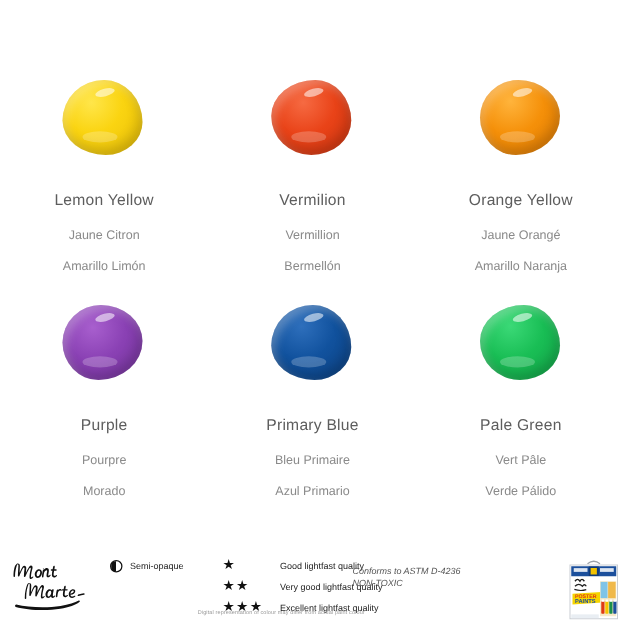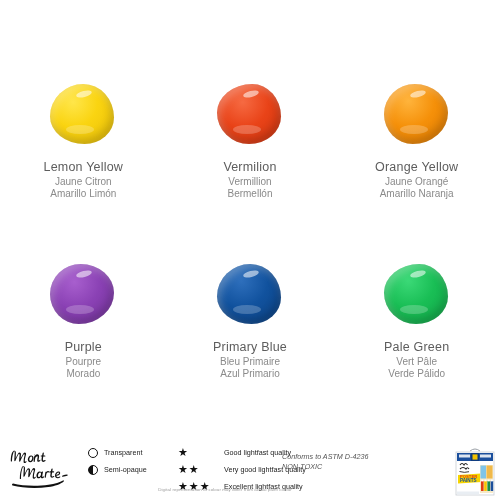--- a/index.html
+++ b/index.html
@@ -31,21 +31,21 @@
     width: 500px;
     height: 360px;
     display: grid;
     grid-template-columns: repeat(3, 1fr);
     grid-template-rows: repeat(2, 1fr);
   }
   .cell {
     display: flex;
     flex-direction: column;
     align-items: center;
-    justify-content: center;
+    justify-content: space-between;
     padding-top: 22px;
     box-sizing: border-box;
   }
   .blob-wrap {
     width: 74px;
     height: 66px;
     position: relative;
     margin-bottom: 12px;
   }
   .blob {
@@ -307,24 +307,20 @@
           <path d="M50.5 27.4c-1.9 0-3.5 2-3.5 4.2 0 1.7 1.1 2.7 2.7 2.7 1 0 1.9-.4 2.5-1.1.3-.4-.1-.9-.6-.6-.5.3-1.1.6-1.7.6-.9 0-1.5-.5-1.6-1.4 2.3-.3 3.9-1.4 3.9-2.9 0-.9-.7-1.5-1.7-1.5zm-2.2 3.5c.2-1.4 1.2-2.5 2.1-2.5.4 0 .6.2.6.6 0 .9-1.1 1.6-2.7 1.9z"></path>
 
           <path d="M5 39.5c9.5 2.4 24 3 35.5 1.2 6.5-1 11.5-2.6 14.5-4.3.5-.3 1.3.4.7 1-3 2.6-8.7 4.6-15.4 5.6-11.9 1.8-26.6 1-35.7-1.5-.9-.2-.7-1.8.4-2z"></path>
 
           <path d="M54.5 31.5c1.8-.5 3.3-.9 4.6-1 .8 0 .9 1 .1 1.2-1.3.2-2.7.6-4.4 1.1-.7.2-1-.1-.3-1.3z"></path>
         </g>
       </svg>
     </div>
 
     <div class="legend">
-      <div class="legend-row">
-        <span class="op-icon"></span>
-        <span class="legend-label">Transparent</span>
-      </div>
       <div class="legend-row">
         <span class="op-icon half"></span>
         <span class="legend-label">Semi-opaque</span>
       </div>
     </div>
 
     <div class="stars-block">
       <div class="star-row">
         <span class="stars">★</span>
         <span class="star-label">Good lightfast quality</span>

